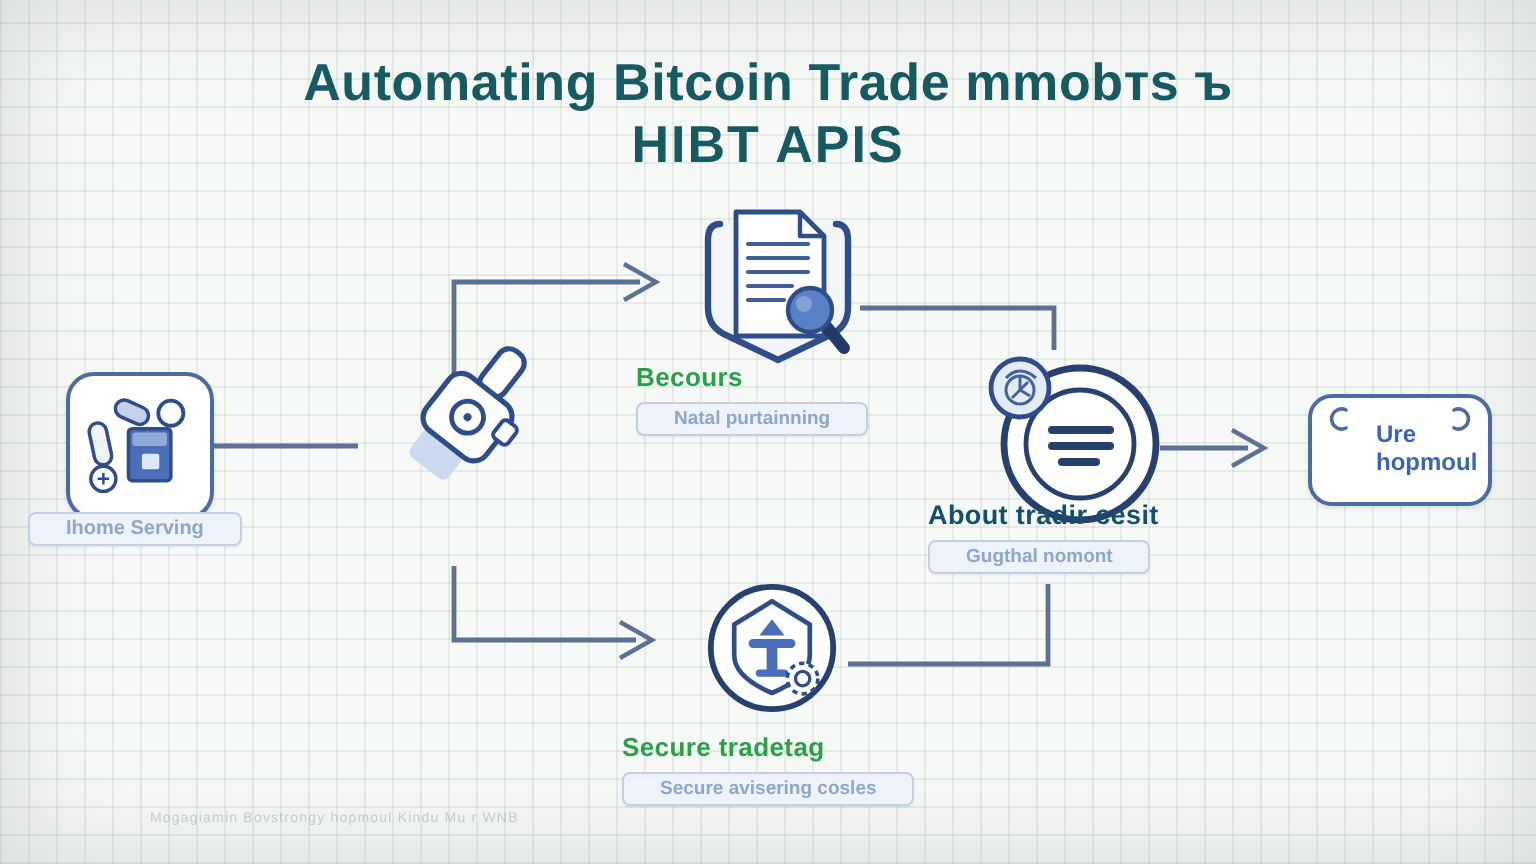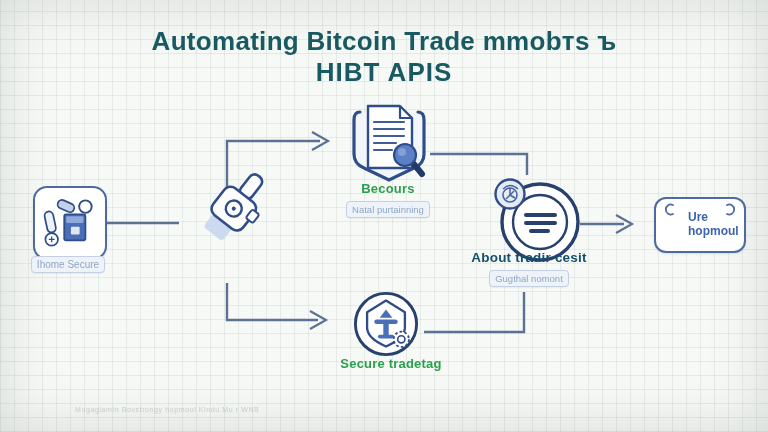--- a/index.html
+++ b/index.html
@@ -8,27 +8,28 @@
     background-color:#f7f9f6;
     background-image:
       repeating-linear-gradient(0deg, rgba(165,185,175,.22) 0 1px, transparent 1px 14px),
       repeating-linear-gradient(90deg, rgba(165,185,175,.22) 0 1px, transparent 1px 14px);
     box-shadow: inset 0 0 55px rgba(125,135,132,.28);
     font-family:"Liberation Sans", sans-serif;
   }
   .title{position:absolute;left:0;right:0;text-align:center;font-weight:bold;color:#185a61;}
   .title.l1{top:26px;font-size:26px;letter-spacing:.3px;}
   .title.l2{top:57px;font-size:26px;letter-spacing:1px;}
-  .node{position:absolute;text-align:center;}
+  .node{position:absolute;}
   .lbl-green{font-size:13px;font-weight:bold;color:#2aa04d;letter-spacing:.2px;}
   .lbl-teal{font-size:13.5px;font-weight:bold;color:#14506b;letter-spacing:.2px;}
   .badge{
     display:inline-block;background:#eef3f9;border:1px solid #c3d0e3;border-radius:4px;
-    color:#8fa6c6;font-size:9.5px;padding:2px 5px;white-space:nowrap;
+    color:#8fa6c6;font-size:9.5px;padding:2px 18px;white-space:nowrap;
     box-shadow:0 1px 1px rgba(80,100,140,.08);
+    font-weight:bold;
   }
   .homebox{
     position:absolute;left:33px;top:186px;width:70px;height:70px;background:#fff;
     border:2.5px solid #4d6ba0;border-radius:14px;display:flex;align-items:center;justify-content:center;
     box-shadow:0 1px 2px rgba(60,80,120,.15);
   }
   .usagebox{
     position:absolute;left:654px;top:197px;width:92px;height:56px;background:#fff;
     border:2.5px solid #4d6ba0;border-radius:12px;box-shadow:0 1px 2px rgba(60,80,120,.15);
     display:flex;align-items:center;gap:18px;padding:0 14px;box-sizing:border-box;
@@ -70,21 +71,21 @@
       <rect x="17" y="6" width="18" height="9" rx="4.5" fill="#c3d2ea" stroke="#2f4d88" stroke-width="1.8" transform="rotate(24 26 10)"></rect>
       <rect x="5" y="16" width="9" height="22" rx="4.5" fill="#eef2f9" stroke="#2f4d88" stroke-width="1.8" transform="rotate(-12 9 27)"></rect>
       <rect x="24" y="19" width="22" height="27" rx="2" fill="#4a6fb8" stroke="#2f4d88" stroke-width="1.8"></rect>
       <rect x="26" y="21" width="18" height="7" rx="1.5" fill="#8fa9d8"></rect>
       <rect x="31" y="32" width="9" height="8" rx="1" fill="#dfe7f3"></rect>
       <circle cx="11" cy="45" r="6.5" fill="none" stroke="#2f4d88" stroke-width="1.8"></circle>
       <path d="M8 45 h6 M11 42 v6" stroke="#2f4d88" stroke-width="1.3"></path>
     </svg>
   </div>
   <div class="node" style="left:14px;top:254px;width:108px;">
-    <span class="badge" style="font-size:10px;">Ihome Secure</span>
+    <span class="badge" style="font-size:10px;">Ihome Serving</span>
   </div>
 
   <div class="node" style="left:192px;top:166px;width:86px;height:82px;">
     <svg width="86" height="82" viewBox="0 0 86 82">
       <g transform="rotate(38 43 41)">
         <rect x="30" y="58" width="24" height="18" rx="4" fill="#ccd9ee"></rect>
         <rect x="36" y="2" width="14" height="26" rx="6" fill="#fdfdfd" stroke="#2f4d88" stroke-width="2.6"></rect>
         <rect x="24" y="26" width="38" height="34" rx="8" fill="#fdfdfd" stroke="#2f4d88" stroke-width="2.6"></rect>
         <rect x="58" y="32" width="9" height="11" rx="2.5" fill="#fff" stroke="#2f4d88" stroke-width="2"></rect>
         <circle cx="43" cy="43" r="8" fill="#fff" stroke="#2f4d88" stroke-width="2.4"></circle>
@@ -126,41 +127,42 @@
       </g>
       <circle cx="20" cy="22" r="14.5" fill="#e4ebf4" stroke="#2f4d88" stroke-width="2.4"></circle>
       <g stroke="#44629e" stroke-width="1.5" fill="none">
         <circle cx="20" cy="23" r="7"></circle>
         <path d="M13 17 Q20 10 28 17"></path>
         <path d="M16 27 L24 19"></path>
         <path d="M20 16 V23 L25 26"></path>
       </g>
     </svg>
   </div>
-  <div class="node" style="left:454px;top:250px;width:150px;">
+  <div class="node" style="left:464px;top:250px;width:150px;">
     <div class="lbl-teal">About tradir cesit</div>
     <div style="margin-top:3px;"><span class="badge">Gugthal nomont</span></div>
   </div>
 
   <div class="node" style="left:350px;top:288px;width:72px;height:72px;">
     <svg width="72" height="72" viewBox="0 0 80 80">
       <circle cx="40" cy="40" r="34" fill="#ffffff" stroke="#27406e" stroke-width="3.2"></circle>
       <path d="M40 14 L61 27 V44 Q61 56 40 65 Q19 56 19 44 V27 Z" fill="#ffffff" stroke="#2f4d88" stroke-width="2.6" stroke-linejoin="round"></path>
       <g fill="#4a6fb8">
         <path d="M40 24 L47 33 H33 Z"></path>
         <rect x="27" y="35" width="26" height="5" rx="2.5"></rect>
         <rect x="37" y="40" width="6" height="13"></rect>
         <rect x="31" y="52" width="18" height="4" rx="2"></rect>
       </g>
       <circle cx="57" cy="57" r="8.5" fill="#ffffff" stroke="#2f4d88" stroke-width="2" stroke-dasharray="3 2.4"></circle>
       <circle cx="57" cy="57" r="4" fill="none" stroke="#2f4d88" stroke-width="1.8"></circle>
     </svg>
   </div>
-  <div class="node" style="left:311px;top:356px;width:160px;">
+  <div class="node" style="left:311px;top:366px;width:160px;">
     <div class="lbl-green">Secure tradetag</div>
+    <div style="margin-top:3px;"><span class="badge">Secure avisering cosles</span></div>
   </div>
 
   <div class="usagebox">
     <svg class="curl" style="left:4px;" width="16" height="16" viewBox="0 0 16 16">
       <path d="M13 4 A5 5 0 1 0 13 13" fill="none" stroke="#4d6ba0" stroke-width="1.8" stroke-linecap="round"></path>
     </svg>
     <svg class="curl" style="right:4px;left:auto;" width="16" height="16" viewBox="0 0 16 16">
       <path d="M3 4 A5 5 0 1 1 3 13" fill="none" stroke="#4d6ba0" stroke-width="1.8" stroke-linecap="round"></path>
     </svg>
     <svg width="34" height="34" viewBox="0 0 36 36">

